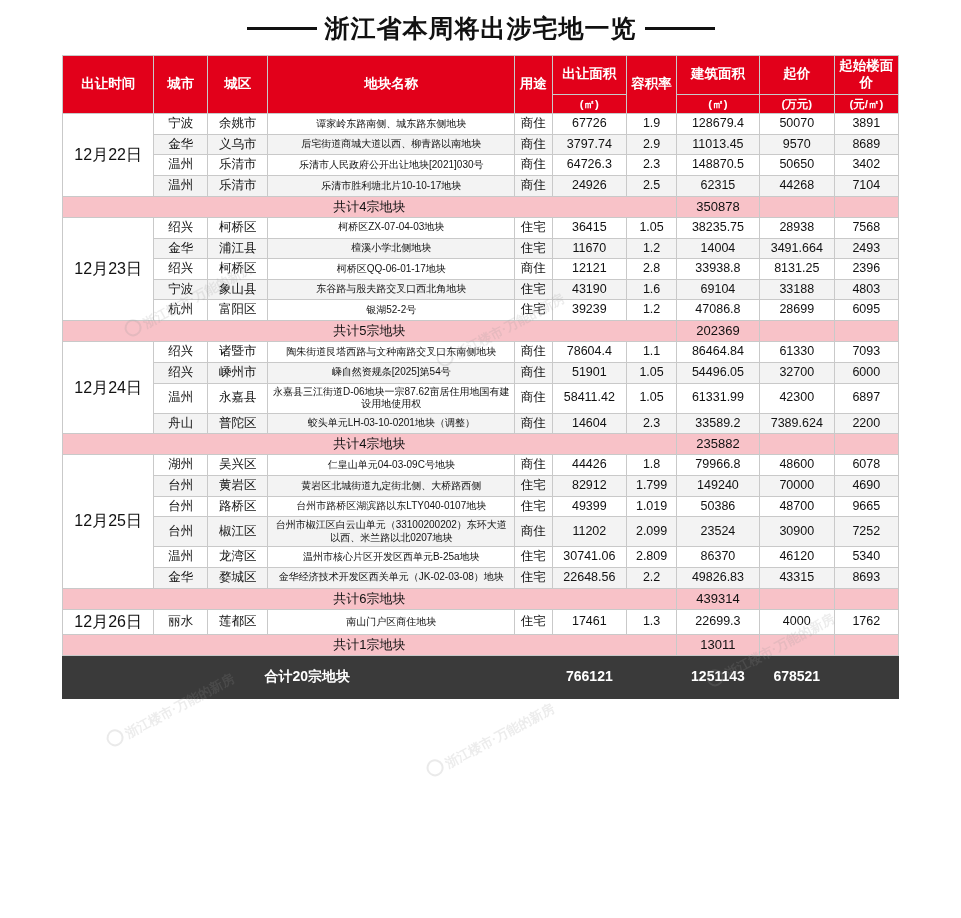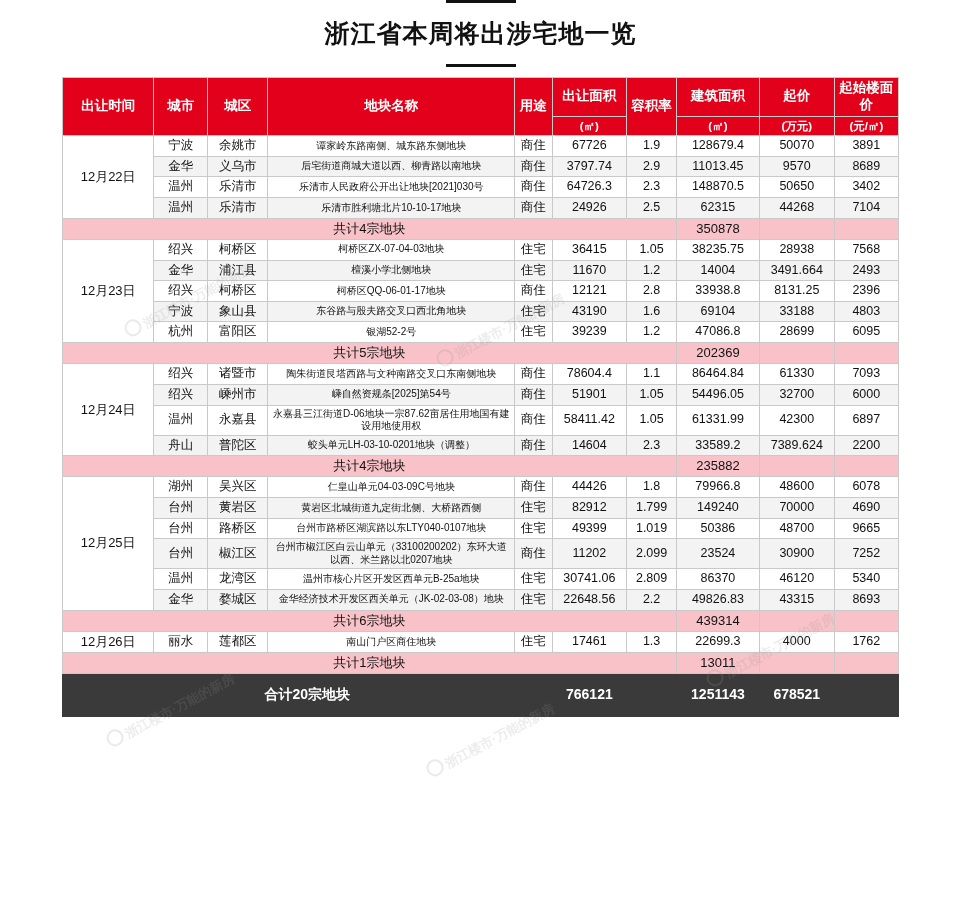--- a/index.html
+++ b/index.html
@@ -19,23 +19,22 @@
     width: 961px;
     height: 918px;
     position: relative;
     box-sizing: border-box;
   }
   
   .title-wrap {
     display: flex;
     align-items: center;
     justify-content: center;
-    gap: 14px;
-    padding: 0 0 10px 0;
-    flex-direction: column;
+    gap: 8px;
+    padding: 12px 0 10px 0;
   }
   .title-rule {
     height: 3px;
     background: #111;
     width: 70px;
   }
   .title-text {
     font-size: 25px;
     font-weight: bold;
     letter-spacing: 1px;
@@ -78,21 +77,21 @@
   }
   
   tbody td {
     background: #ffffff;
     font-size: 12.5px;
   }
   tbody tr.alt td {
     background: #f3f3f3;
   }
   td.date {
-    font-size: 13px;
+    font-size: 16px;
     background: #ffffff !important;
   }
   td.name {
     font-size: 10px;
     line-height: 1.3;
   }
   
   tr.subtotal td {
     background: #f8c2c8 !important;
     font-weight: normal;

